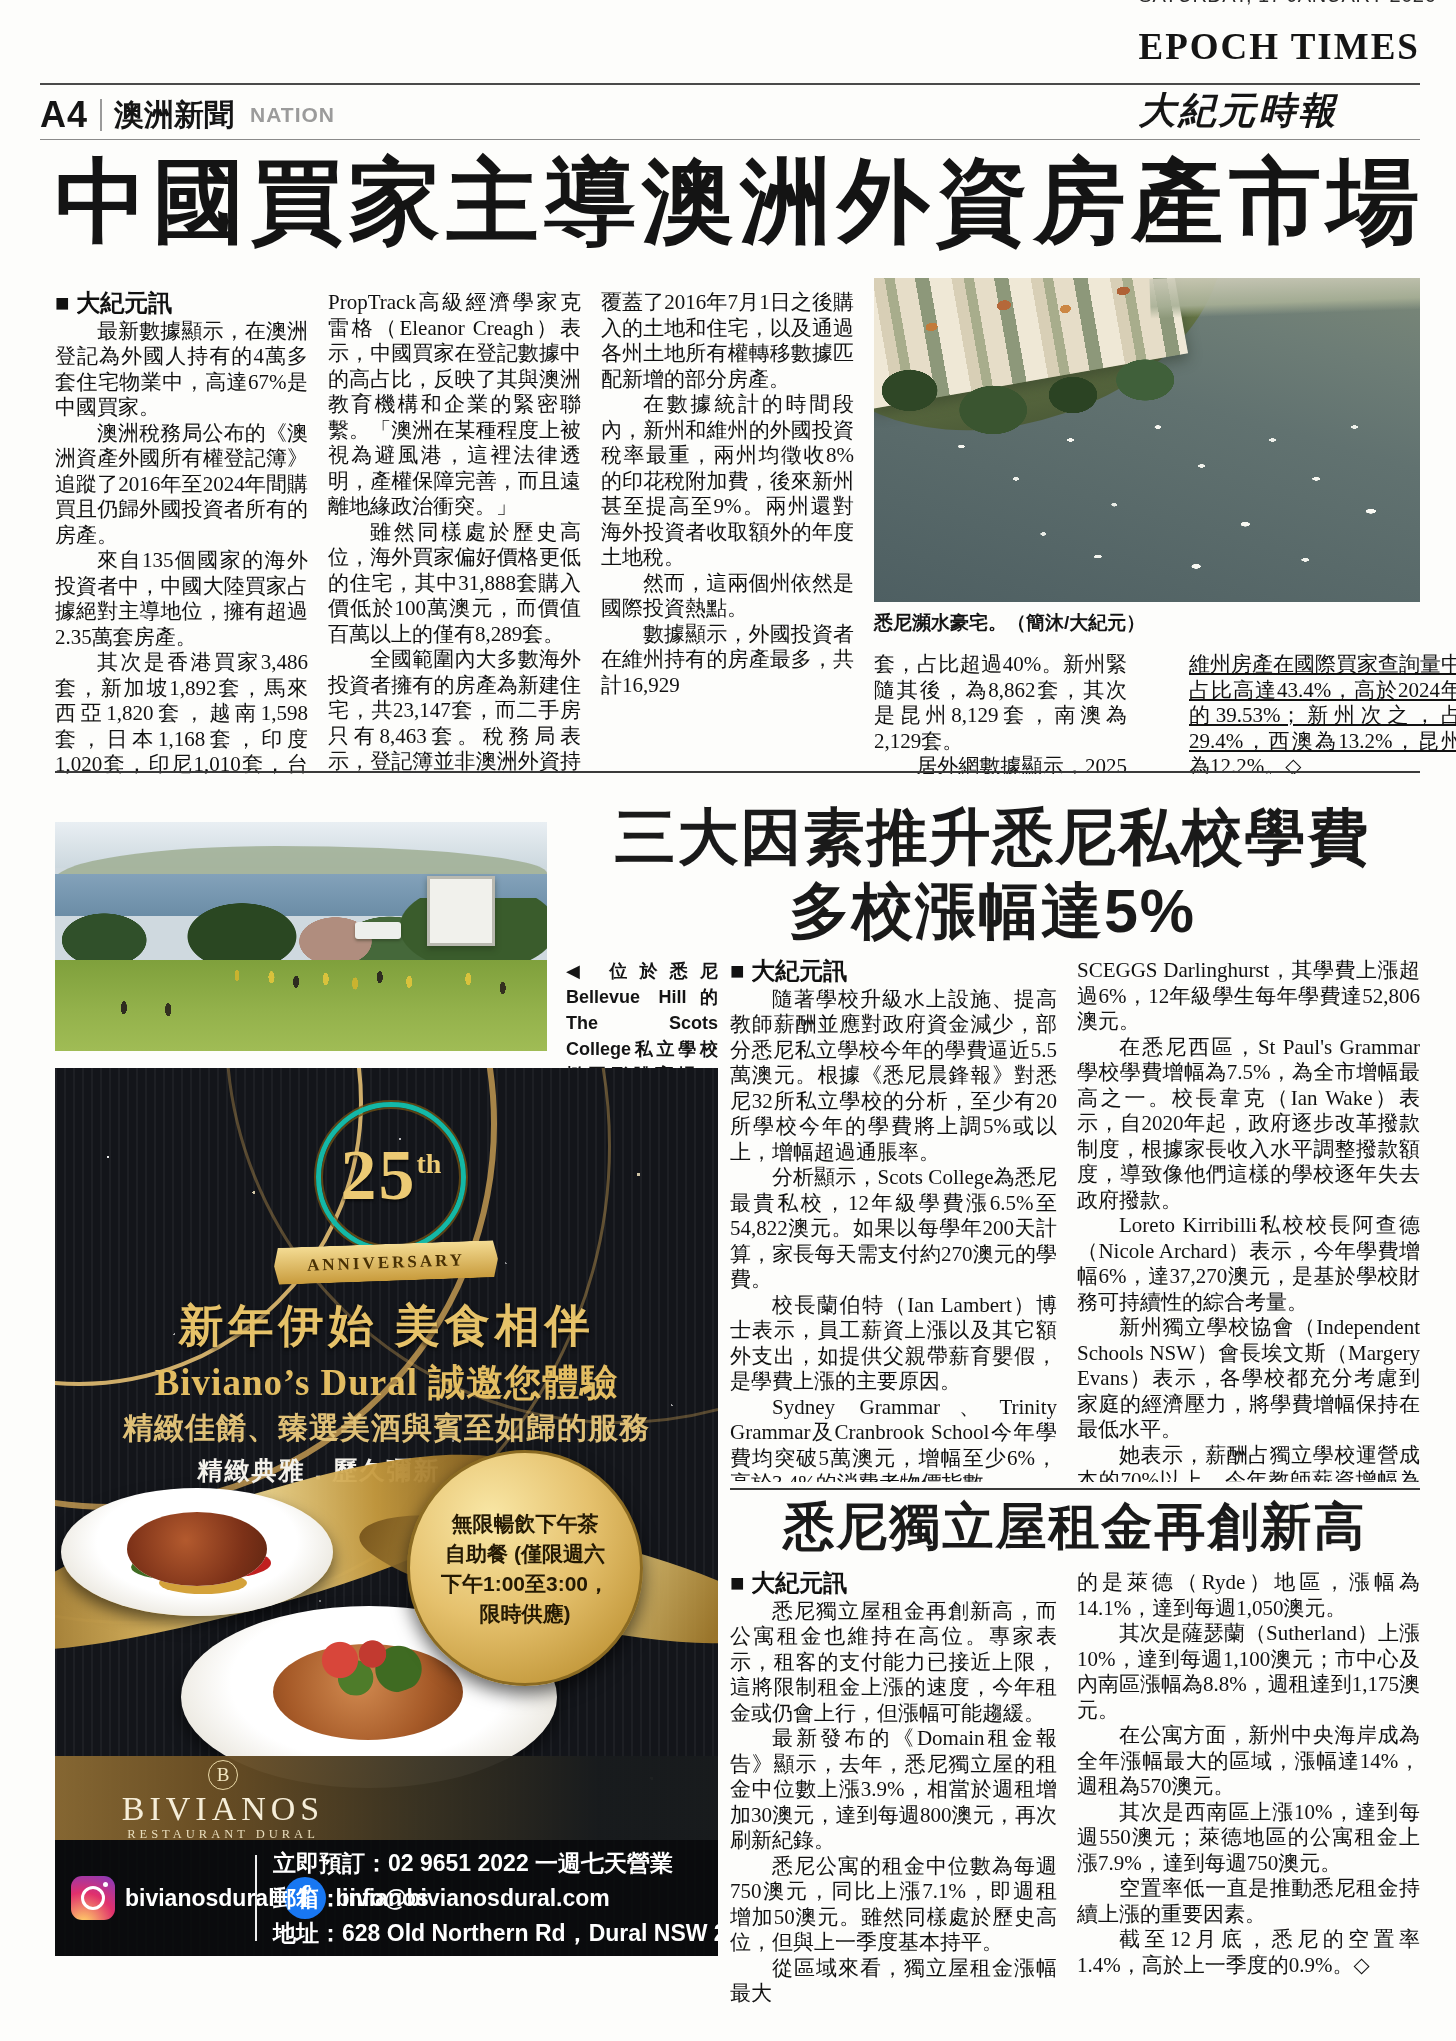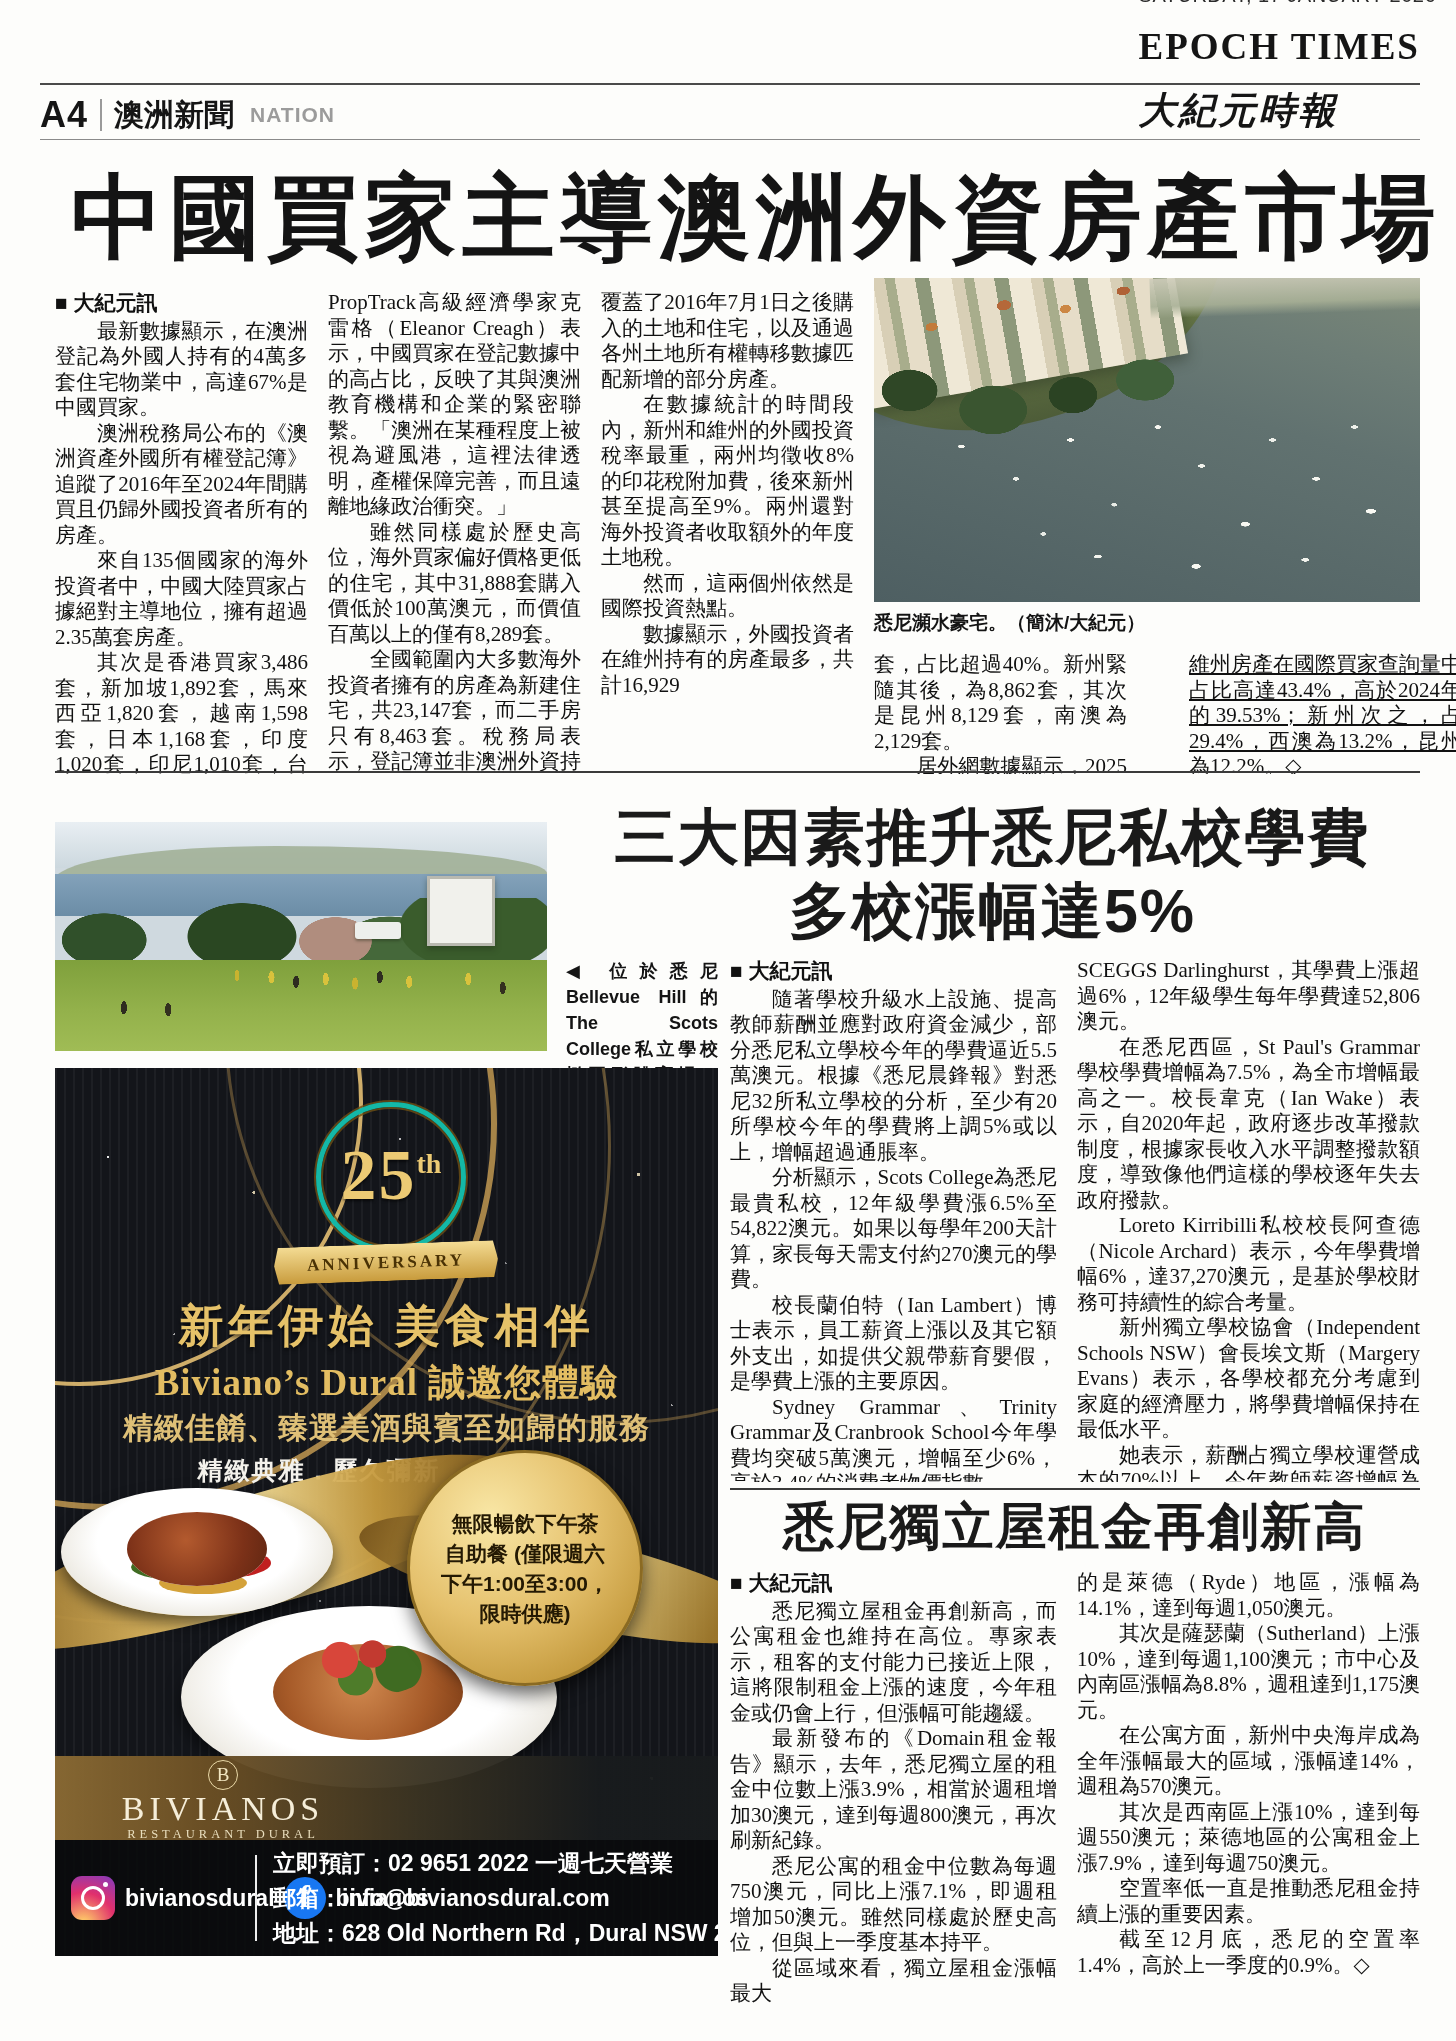--- a/index.html
+++ b/index.html
@@ -14,37 +14,37 @@
   .hdr-left{display:flex;align-items:center;gap:12px;font-family:"Liberation Sans","DejaVu Sans",sans-serif;}
   .pg-num{font-size:36px;font-weight:900;letter-spacing:1px;}
   .hdr-sep{width:2px;height:32px;background:#9a9a9a;display:inline-block;}
   .sec-cn{font-size:30px;font-weight:900;}
   .sec-en{font-size:21px;font-weight:800;color:#9b9b9b;letter-spacing:1px;margin-left:4px;}
   .hdr-right{display:flex;align-items:baseline;gap:18px;flex-direction:column;}
   .hdr-date{font-family:"Liberation Sans","DejaVu Sans",sans-serif;font-size:20px;color:#2b2b2b;letter-spacing:.5px;}
   .mast-en{font-size:37px;letter-spacing:2px;font-weight:600;font-family:"Liberation Serif","DejaVu Serif",serif;}
   .mast-cn{font-size:37px;font-weight:900;font-style:italic;letter-spacing:3px;margin-left:16px;}
   
-  .a1-headline{position:absolute;left:55px;top:146px;width:1365px;margin:16px;
+  .a1-headline{position:absolute;left:55px;top:146px;width:1365px;margin:0;
                font-size:92px;line-height:112px;font-weight:900;color:#141414;
                font-family:"Liberation Serif","DejaVu Serif",serif;
                text-align:justify;text-align-last:justify;letter-spacing:1px;}
   .a2-headline{position:absolute;left:565px;top:800px;width:855px;text-align:center;
                font-family:"Liberation Sans","DejaVu Sans",sans-serif;font-weight:900;color:#1a1a1a;}
   .a2-hl1{font-size:61px;line-height:74px;letter-spacing:2px;}
   .a2-hl2{font-size:61px;line-height:74px;letter-spacing:2px;}
   .a3-headline{position:absolute;left:730px;top:1496px;width:690px;margin:0;text-align:center;
                font-family:"Liberation Sans","DejaVu Sans",sans-serif;font-weight:900;
                font-size:51px;line-height:62px;color:#1a1a1a;letter-spacing:2px;}
   
   .col{position:absolute;font-size:21px;line-height:25.5px;text-align:justify;overflow:hidden;color:#111;}
   .col p{margin:0;}
   .col p.indent{text-indent:2em;}
   .col p.byline{font-family:"Liberation Sans","DejaVu Sans",sans-serif;font-weight:bold;
-                font-size:21px;text-indent:0;margin-bottom:3px;}
+                font-size:24px;text-indent:0;margin-bottom:3px;}
   .a1c1{left:55px;top:290px;width:253px;height:484px;}
   .a1c2{left:328px;top:290px;width:253px;height:484px;}
   .a1c3{left:601px;top:290px;width:253px;height:484px;}
   .a1c4{left:874px;top:652px;width:253px;height:122px;}
   .a1c5{left:1189px;top:652px;width:273px;height:122px;text-decoration:underline;}
   .a2c1{left:730px;top:958px;width:327px;height:524px;}
   .a2c2{left:1077px;top:958px;width:343px;height:524px;}
   .a3c1{left:730px;top:1570px;width:327px;height:446px;}
   .a3c2{left:1077px;top:1570px;width:343px;height:446px;}
   .rule-a1{left:55px;top:771px;width:1365px;height:2px;}

